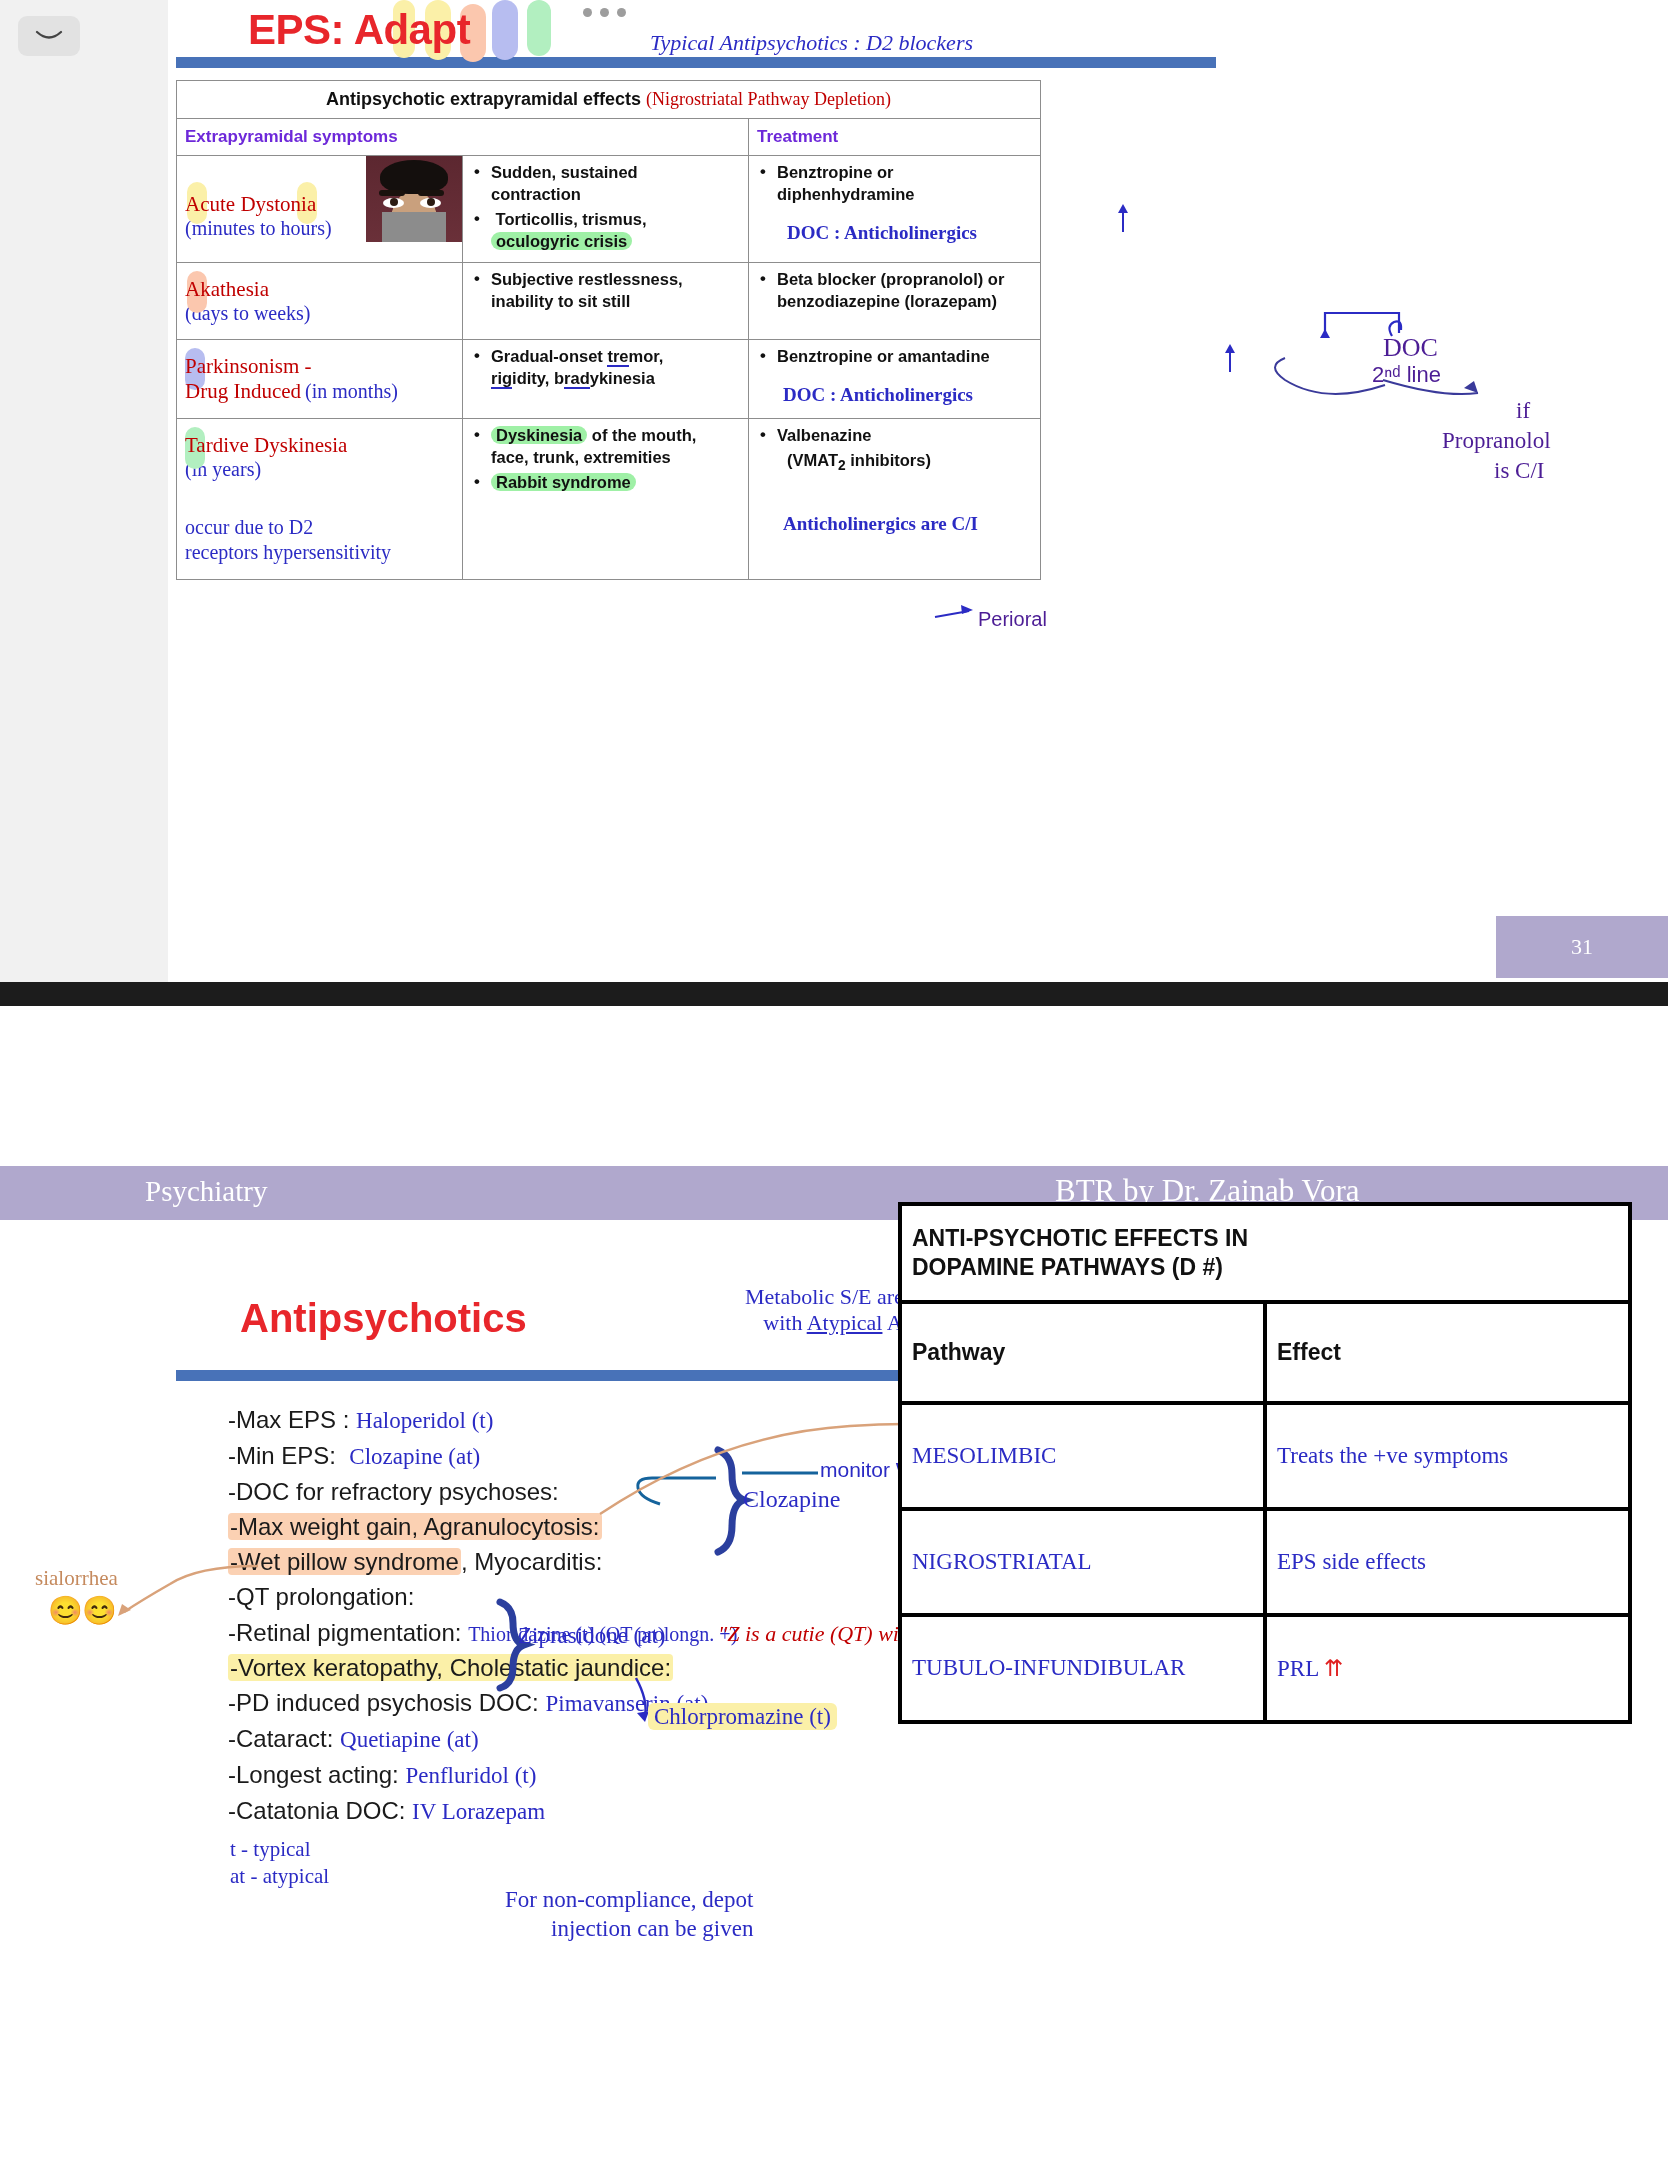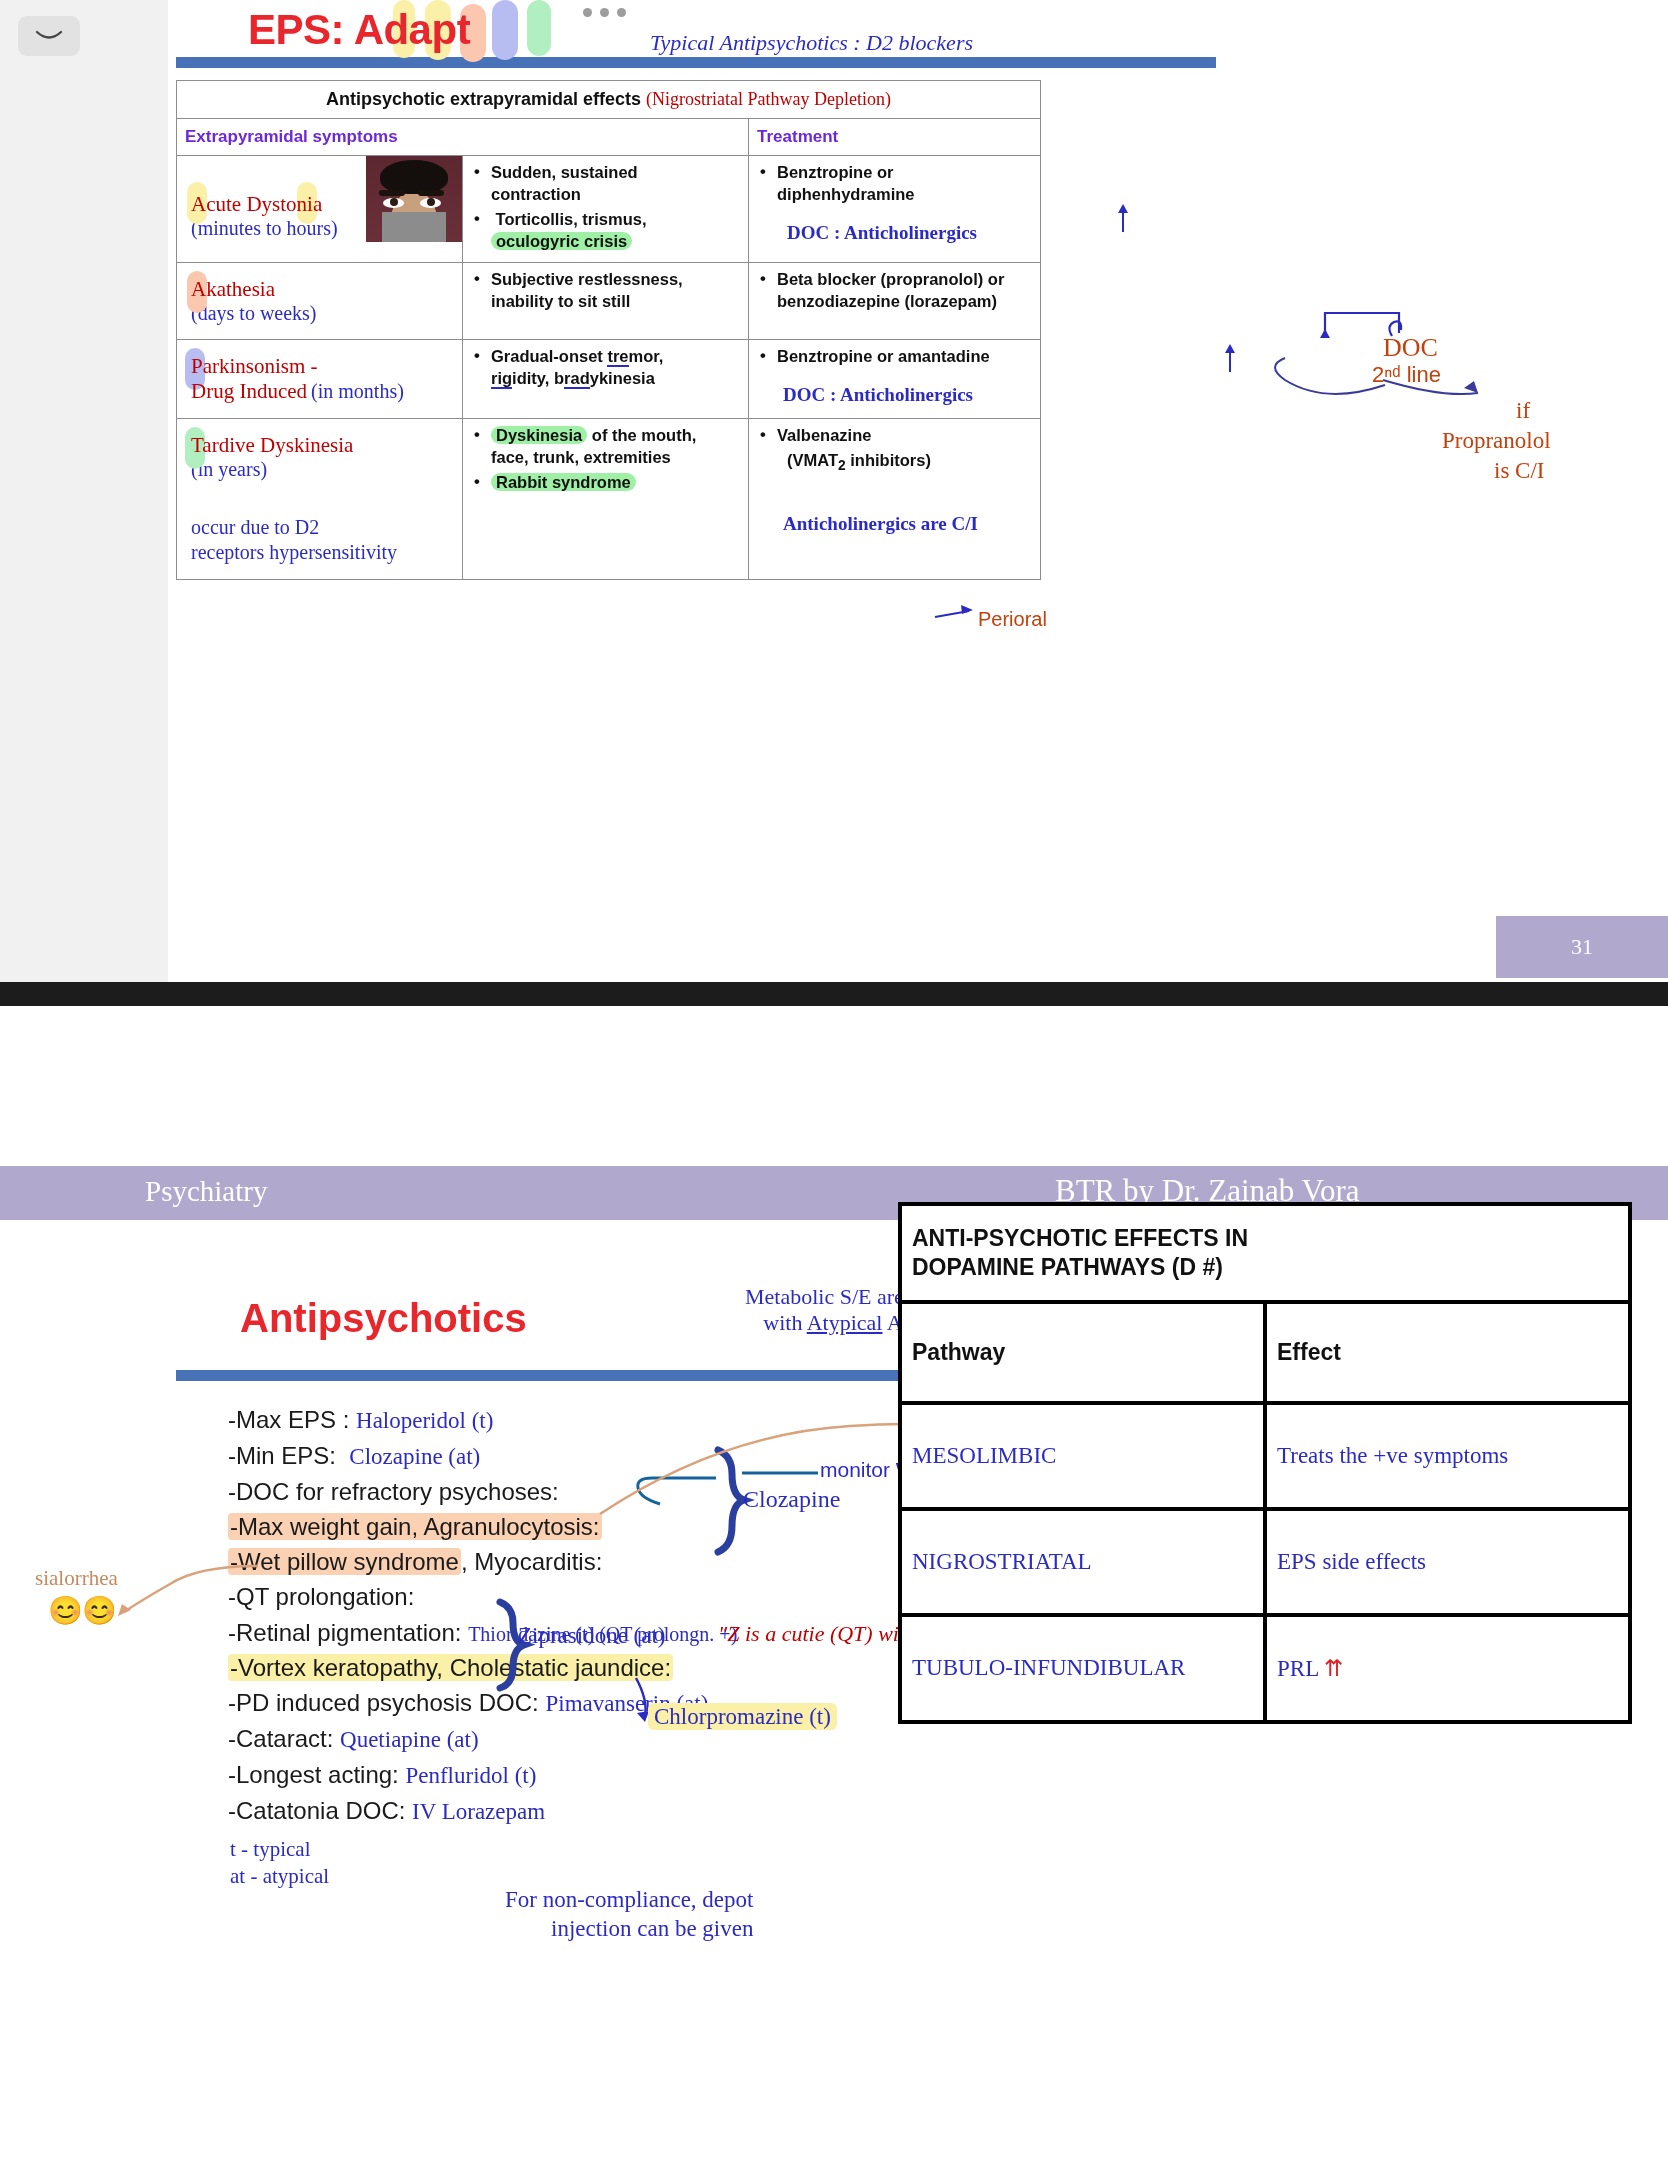--- a/index.html
+++ b/index.html
@@ -52,21 +52,21 @@
     border-collapse:collapse; table-layout:fixed;
     background:#fff;
   }
   #tbl1 td { border:1px solid #8d8d8d; vertical-align:top; padding:6px 8px; }
   .t1-head {
     text-align:center; font-size:18px; font-weight:bold; color:#111;
     padding:8px 6px !important;
   }
   .t1-head .paren { color:#c00000; font-weight:normal; font-family:"Liberation Serif", serif; font-size:18px; }
   .colhead { font-size:17px; font-weight:bold; color:#6d28d9; padding:8px !important; }
-  .sym-cell { position:relative; font-family:"Liberation Serif", serif; padding:14px 14px !important; }
+  .sym-cell { position:relative; font-family:"Liberation Serif", serif; padding:14px 8px !important; }
   .sym-name { font-size:21px; color:#c00000; position:relative; z-index:2; display:inline-block;}
   .sym-time { font-size:20px; color:#2b2bc4; }
   .bullets { font-size:16.5px; font-weight:bold; color:#111; line-height:1.33; }
   .bullets ul { margin:0; padding-left:20px; list-style:none; }
   .bullets li { position:relative; margin:0 0 3px 0; }
   .bullets li:before { content:"•"; position:absolute; left:-17px; top:-1px; }
   .green-hl { background:#9ff0a6; border-radius:9px; padding:0 5px; }
   .doc-note { font-family:"Liberation Serif", serif; font-size:19px; color:#2b2bc4; }
 
   #face-photo {
@@ -78,21 +78,21 @@
   }
   #face-photo .hair { position:absolute; left:14px; top:4px; width:68px; height:34px; background:#140f0d; border-radius:50% 50% 42% 42%; }
   #face-photo .eyeL, #face-photo .eyeR { position:absolute; top:42px; width:21px; height:10px; background:#fff; border-radius:50%; }
   #face-photo .eyeL { left:17px; } #face-photo .eyeR { left:54px; }
   #face-photo .eyeL:after, #face-photo .eyeR:after { content:""; position:absolute; top:0px; left:7px; width:8px;height:8px; background:#2b1b12;border-radius:50%; }
   #face-photo .browL, #face-photo .browR { position:absolute; top:34px; width:26px;height:6px;background:#1a120d;border-radius:4px; }
   #face-photo .browL { left:13px; } #face-photo .browR { left:52px; }
   #face-photo .mask { position:absolute; left:16px; top:56px; width:64px; height:30px; background:#8c8c8c; }
 
   
-  .ann { position:absolute; font-family:"Liberation Serif", serif; color:#c2410c; }
+  .ann { position:absolute; font-family:"Liberation Serif", serif; color:#4c1d95; }
   #ann-doc { left:1383px; top:333px; font-size:26px; }
   #ann-2nd { left:1372px; top:362px; font-size:22px; font-family:"Liberation Sans", sans-serif; }
   #ann-if { left:1516px; top:398px; font-size:23px; }
   #ann-prop { left:1442px; top:428px; font-size:23px; }
   #ann-ci { left:1494px; top:458px; font-size:23px; }
   #ann-perioral { left:978px; top:608px; font-size:20px; font-family:"Liberation Sans", sans-serif; }
 
   #pagenum1 {
     position:absolute; left:1496px; top:916px; width:172px; height:62px;
     background:#b0a8cd; color:#fff; font-size:22px;

